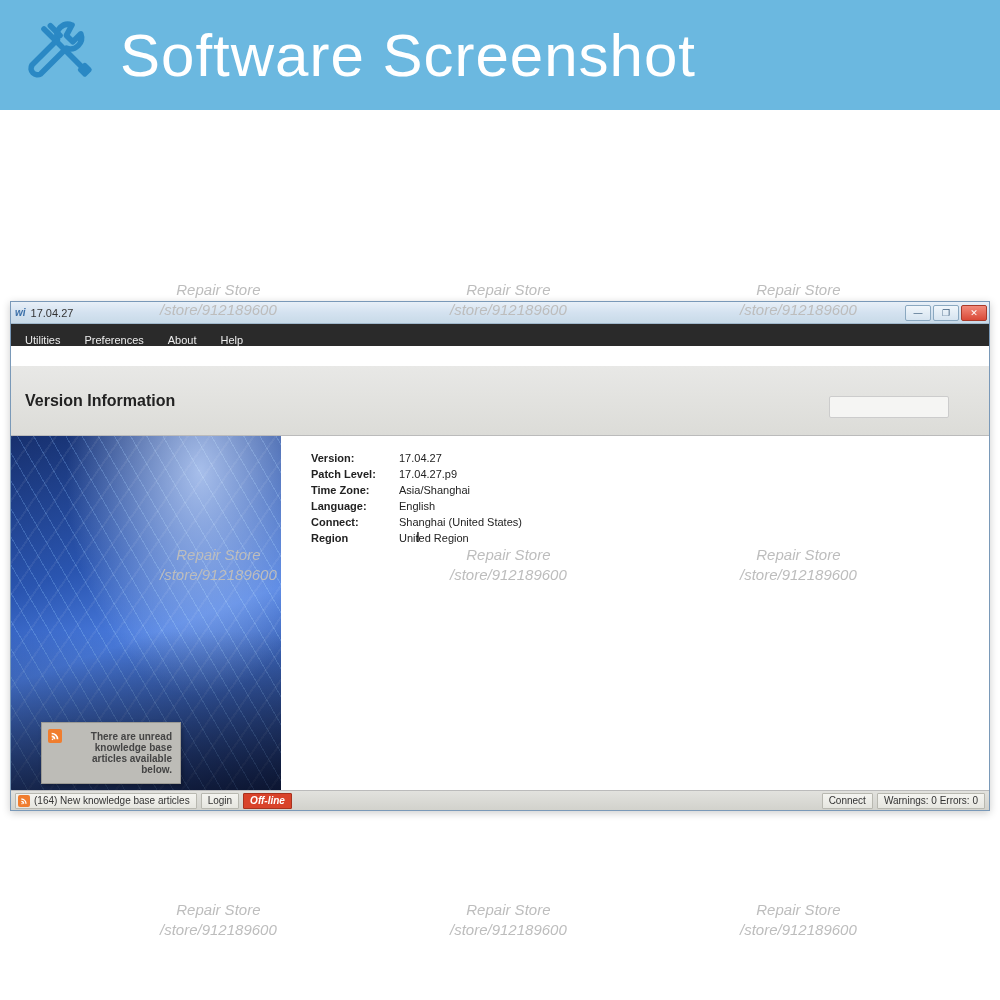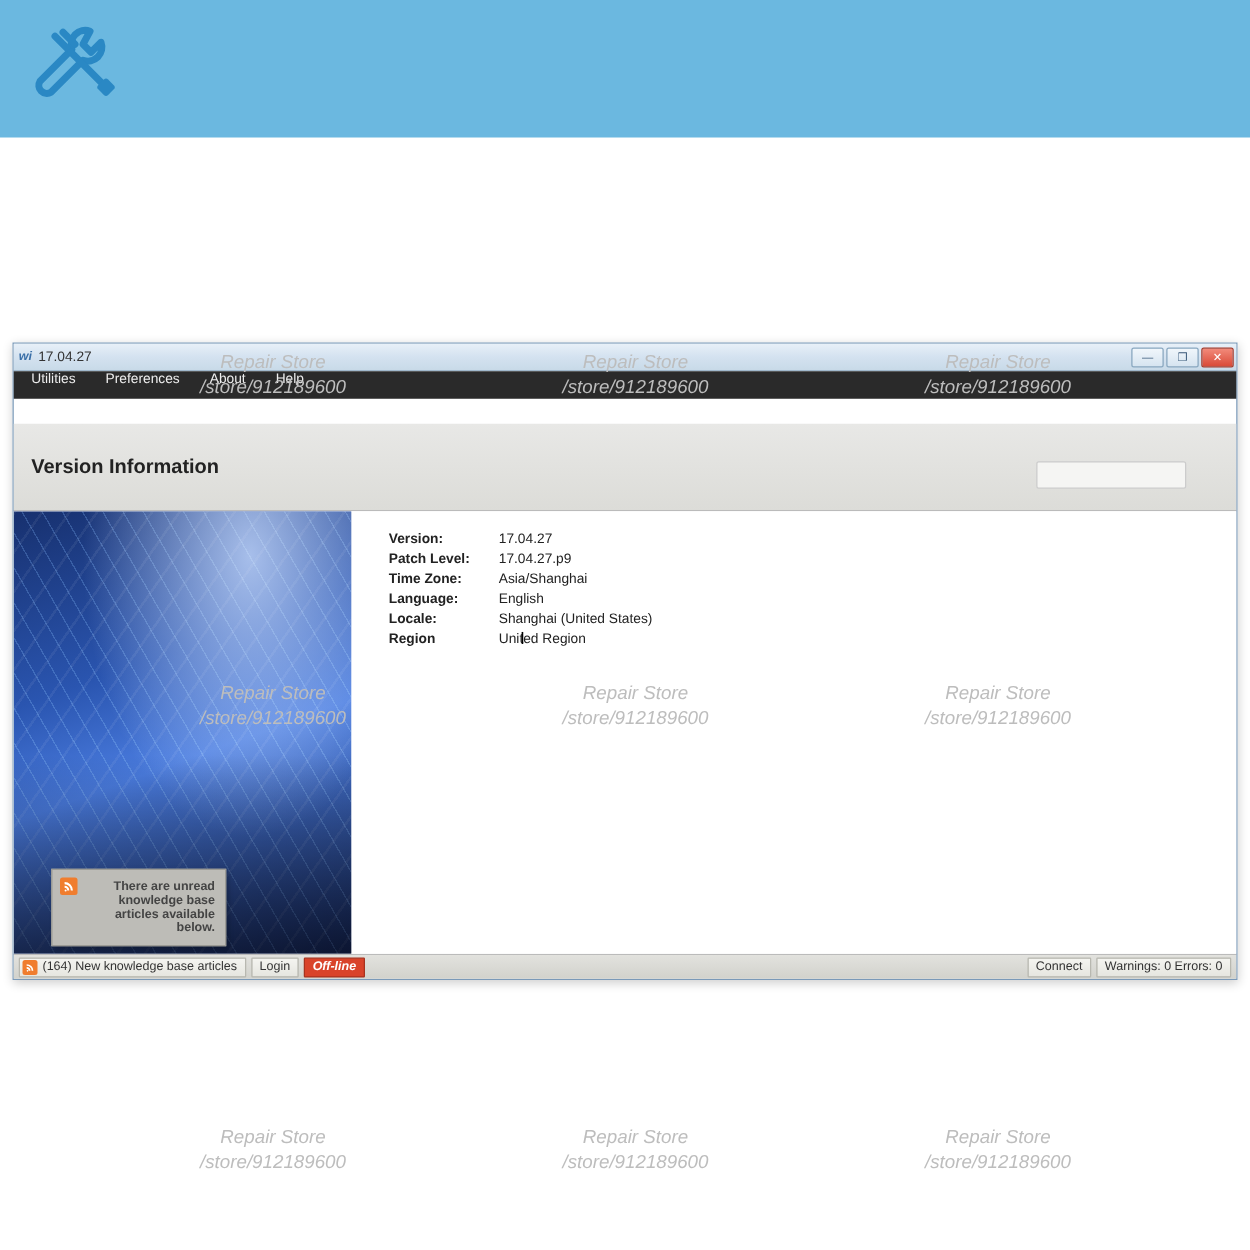--- a/index.html
+++ b/index.html
@@ -21,21 +21,21 @@
   }
   .page-banner-icon svg { width: 80px; height: 80px; }
   .page-banner-text {
     color: #ffffff;
     font-size: 60px;
     font-weight: 400;
     letter-spacing: 1px;
   }
   .app-window {
     position: absolute;
-    top: 274px;
+    top: 301px;
     left: 10px;
     width: 980px;
     height: 510px;
     border: 1px solid #7a99b8;
     box-shadow: 0 2px 8px rgba(0,0,0,0.2);
     background: #ffffff;
     display: flex;
     flex-direction: column;
   }
   .titlebar {
@@ -60,21 +60,21 @@
     border-radius: 2px;
     background: linear-gradient(to bottom,#f0f6fb,#d6e4f0);
     display:flex; align-items:center; justify-content:center;
     font-size: 9px; color:#3a5a7a;
   }
   .win-btn.close { background: linear-gradient(to bottom,#f28a7a,#d94a38); color:#fff; border-color:#a83a2a;}
   .menubar {
     height: 22px;
     background: #2a2a2a;
     display: flex;
-    align-items: flex-start;
+    align-items: flex-end;
     font-size: 11px;
     color: #eee;
     padding: 0 2px;
   }
   .menubar .menu-item { padding: 0 12px; cursor: default; }
   .header-strip {
     height: 70px;
     background: linear-gradient(to bottom, #e8e8e6 0%, #dcdcd8 100%);
     border-bottom: 1px solid #bbb;
     display:flex; align-items:center;
@@ -188,20 +188,21 @@
 
 <div class="page-banner">
   <span class="page-banner-icon">
     <svg viewBox="0 0 100 100" fill="none" stroke="#2a88c4" stroke-width="7" stroke-linecap="round" stroke-linejoin="round">
       <path d="M65 15 a14 14 0 0 0 -18 18 l-32 32 a8 8 0 0 0 11 11 l32 -32 a14 14 0 0 0 18 -18 l-10 10 -8 -8 z"></path>
       <path d="M30 20 l12 12 m-4 -16 l12 12"></path>
       <line x1="46" y1="36" x2="78" y2="68"></line>
       <rect x="74" y="64" width="14" height="14" rx="3" fill="#2a88c4" stroke="none" transform="rotate(45 81 71)"></rect>
     </svg>
   </span>
+  <div class="page-banner-text">Software Screenshot</div>
 </div>
 
 <div class="app-window">
   <div class="titlebar">
     <span class="app-icon">wi</span>
     <span class="title">17.04.27</span>
     <div class="win-controls">
       <div class="win-btn">—</div>
       <div class="win-btn">❐</div>
       <div class="win-btn close">✕</div>
@@ -234,21 +235,21 @@
       </div>
       <div class="info-row">
         <span class="label">Time Zone:</span>
         <span class="value">Asia/Shanghai</span>
       </div>
       <div class="info-row">
         <span class="label">Language:</span>
         <span class="value">English</span>
       </div>
       <div class="info-row">
-        <span class="label">Locale:</span>
+        <span class="label">Connect:</span>
         <span class="value">Shanghai (United States)</span>
       </div>
       <div class="info-row">
         <span class="label">Region</span>
         <span class="value">United Region</span>
       </div>
     </div>
 
     <span class="cursor-caret">I</span>
 

